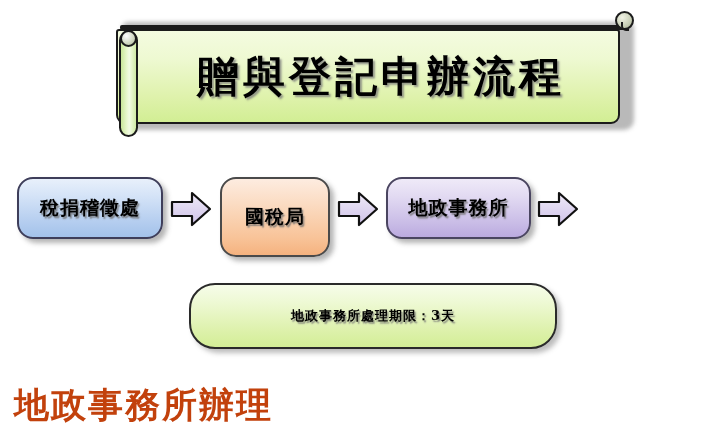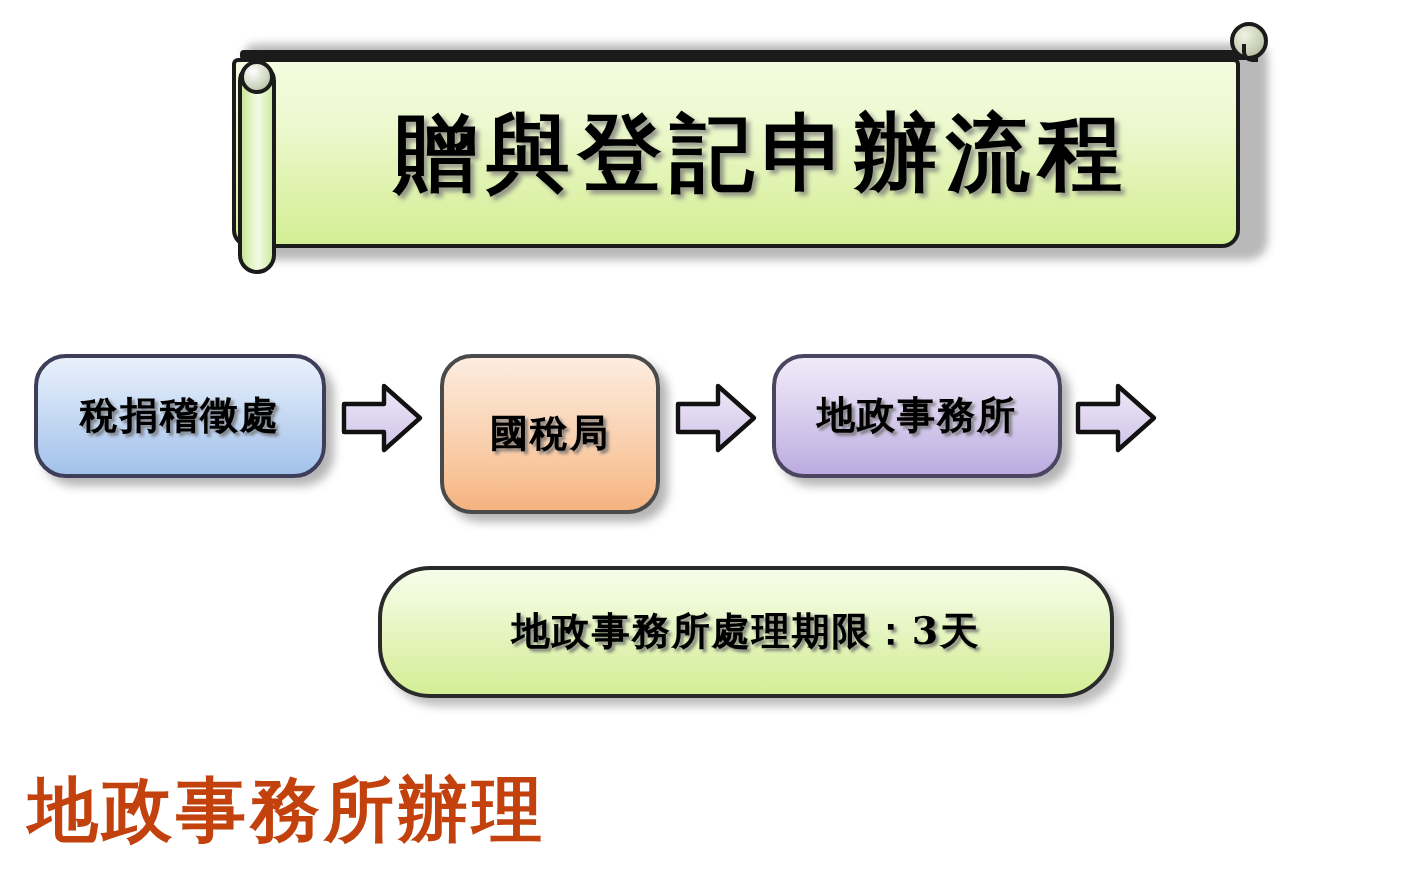--- a/index.html
+++ b/index.html
@@ -182,21 +182,21 @@
     width: 368px;
     height: 66px;
     box-sizing: border-box;
     border: 2px solid #2a2a2a;
     border-radius: 26px;
     background: linear-gradient(to bottom, #f6fce9 0%, #eef9d4 28%, #ddf1ab 74%, #d3ee96 100%);
     display: flex;
     align-items: center;
     justify-content: center;
     font-family: "DejaVu Serif", "Liberation Serif", serif;
-    font-size: 19px;
+    font-size: 13px;
     font-weight: bold;
     color: #000000;
     letter-spacing: 1px;
     white-space: nowrap;
     text-shadow: 1.5px 1.5px 1.5px rgba(110,110,110,0.8);
     box-shadow: 4px 4px 5px rgba(90,90,90,0.40);
   }
 
   
   .footer-heading {

